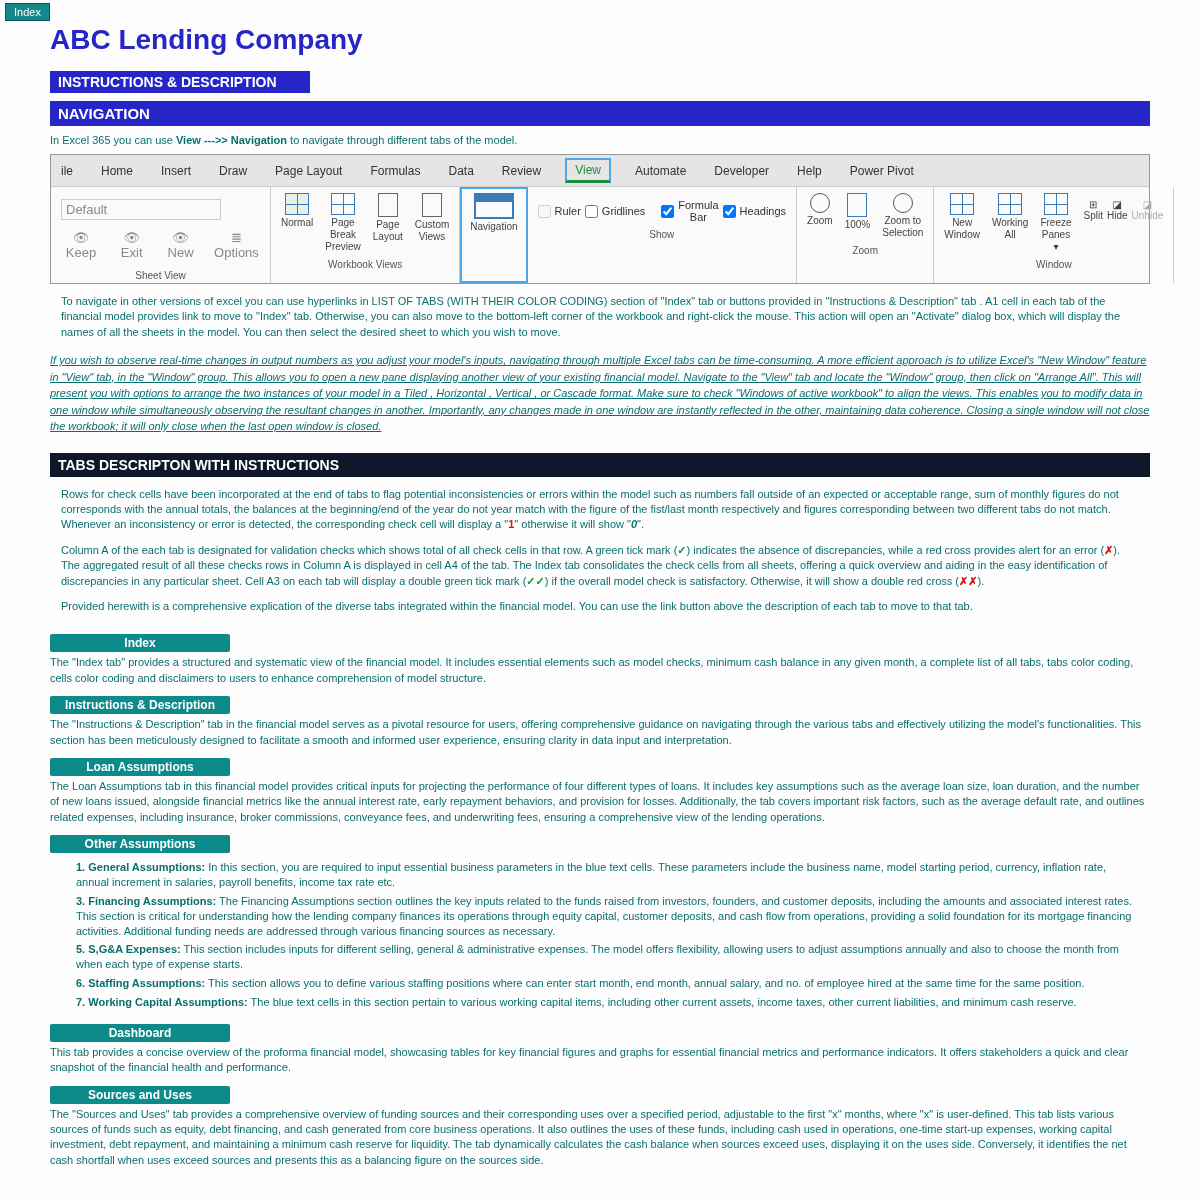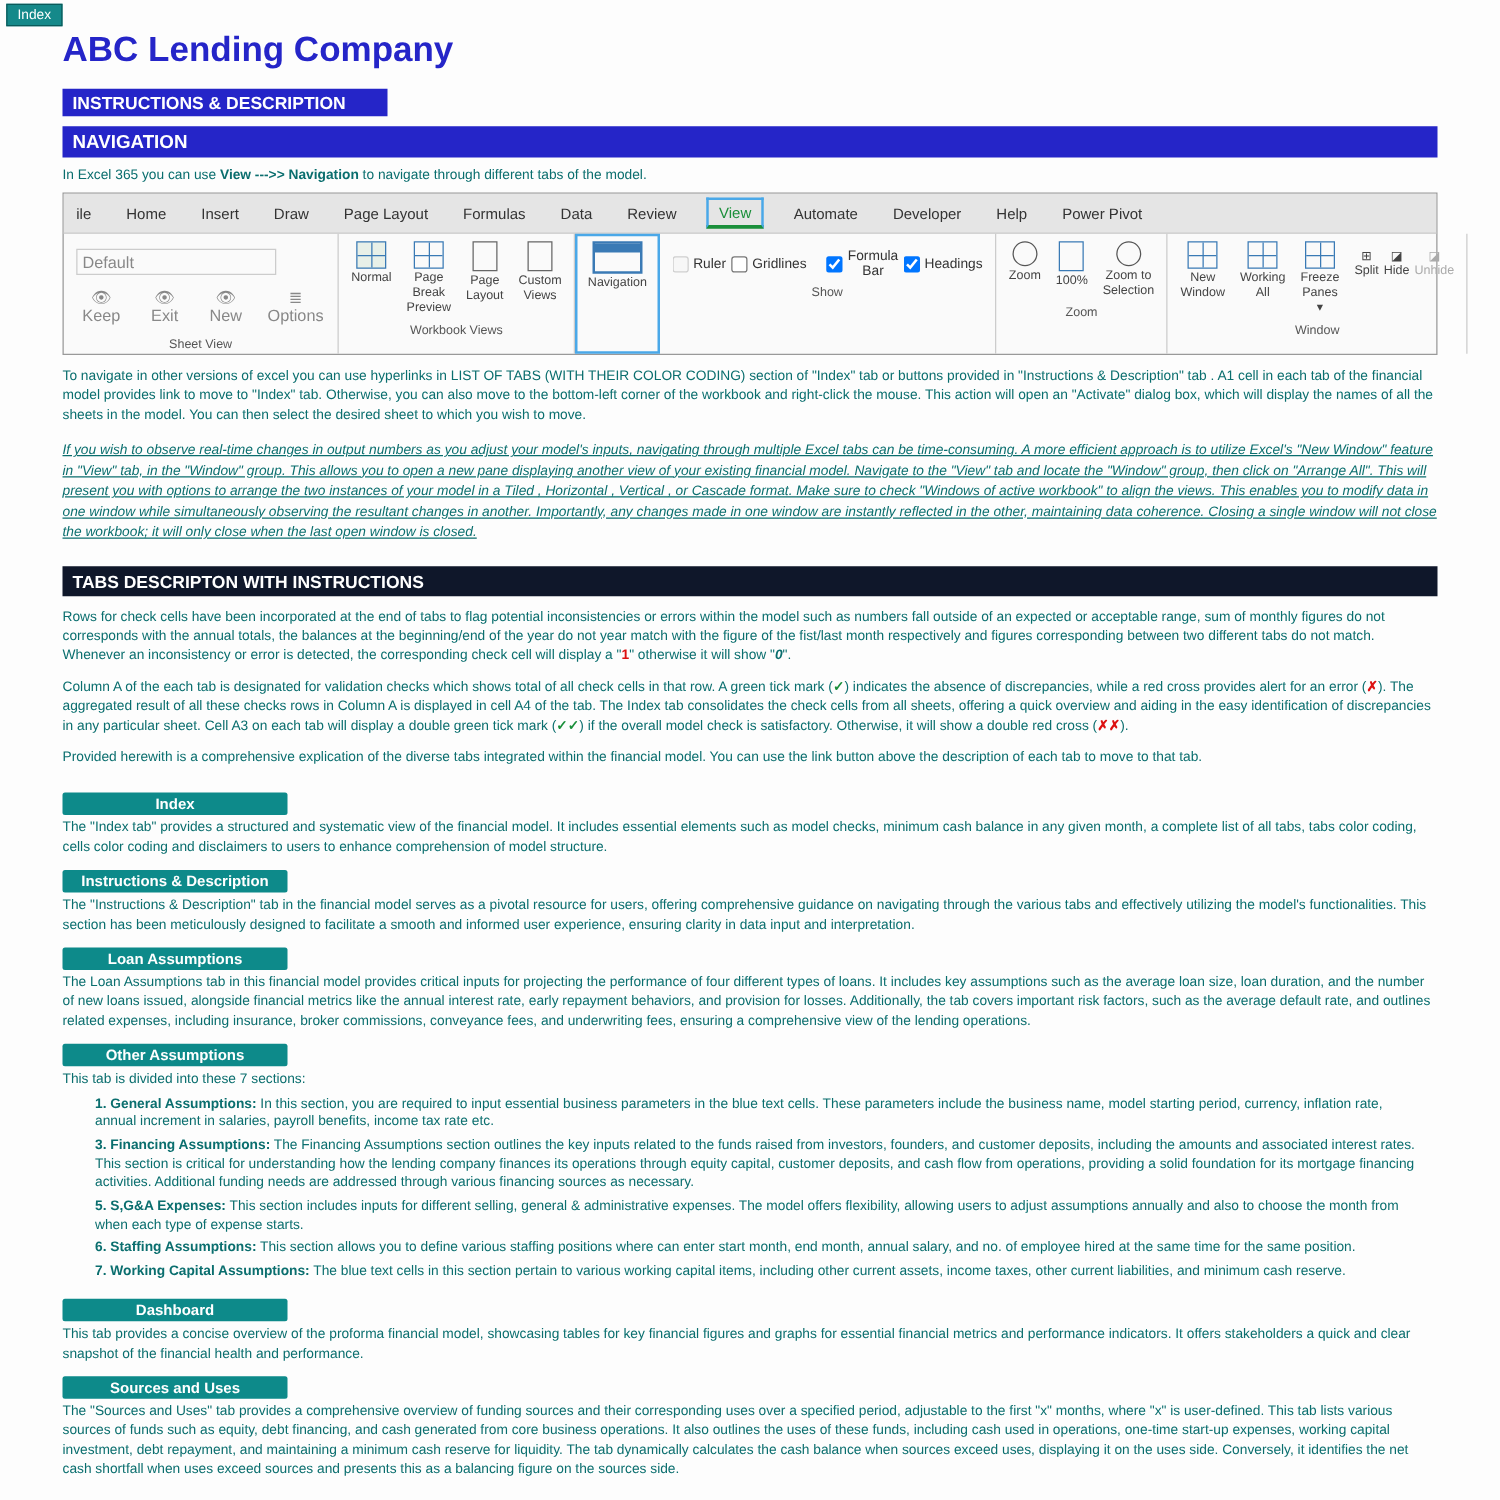--- a/index.html
+++ b/index.html
@@ -27,21 +27,21 @@
 .ricon.grid::after { top: 50%; left: 0; right: 0; height: 1px; }
 .ricon.page { width: 20px; height: 24px; border-color: #666; }
 .ricon.zoom { border-radius: 50%; width: 20px; height: 20px; border-color: #555; }
 .ricon.nav { width: 40px; height: 26px; border: 2px solid #3a7ab5; }
 .ricon.nav::before { content: ""; position: absolute; left: 0; top: 0; right: 0; height: 7px; background: #3a7ab5; }
 .nav-highlight { border: 2px solid #4aa8e8; padding: 4px 8px; }
 .sheetview-row { display: flex; gap: 14px; font-size: 13px; color: #888; padding: 6px 0 4px 0; align-items: flex-end; }
 .sheetview-row .def { border: 1px solid #ccc; padding: 2px 4px; width: 160px; text-align: left; }
 .checkline { display: flex; align-items: center; font-size: 11px; color: #333; gap: 4px; padding-top: 6px; }
 .checkline label { display: flex; gap: 4px; align-items: center; }
-.para { margin: 10px 0; line-height: 1.4; }
+.para { margin: 10px 11px; line-height: 1.4; }
 .italic-block { font-style: italic; text-decoration: underline; margin: 12px 0; line-height: 1.5; }
 .tabs-bar { background: #0f172a; color: #fff; font-size: 14px; font-weight: bold; padding: 4px 8px; margin: 18px 0 8px 0; }
 .tab-pill { background: #0d8a8a; color: #fff; font-weight: bold; font-size: 12px; display: inline-block; width: 180px; text-align: center; padding: 2px 0; margin: 10px 0 3px 0; border-radius: 2px; }
 .desc { line-height: 1.4; color: #0a6e6e; }
 ol.sections { list-style: none; padding-left: 14px; }
 ol.sections li { margin: 4px 12px; line-height: 1.35; }
 ol.sections li .num { font-weight: bold; color: #0a6e6e; }
 ol.sections li .label { font-weight: bold; color: #0a6e6e; }
 .green-check { color: #1a8f3a; font-weight: bold; }
 .red-x { color: #d11; font-weight: bold; }
@@ -198,21 +198,20 @@
   <div class="tab-pill">Index</div>
   <p class="desc">The "Index tab" provides a structured and systematic view of the financial model. It includes essential elements such as model checks, minimum cash balance in any given month, a complete list of all tabs, tabs color coding, cells color coding and disclaimers to users to enhance comprehension of model structure.</p>
 
   <div class="tab-pill">Instructions &amp; Description</div>
   <p class="desc">The "Instructions &amp; Description" tab in the financial model serves as a pivotal resource for users, offering comprehensive guidance on navigating through the various tabs and effectively utilizing the model's functionalities. This section has been meticulously designed to facilitate a smooth and informed user experience, ensuring clarity in data input and interpretation.</p>
 
   <div class="tab-pill">Loan Assumptions</div>
   <p class="desc">The Loan Assumptions tab in this financial model provides critical inputs for projecting the performance of four different types of loans. It includes key assumptions such as the average loan size, loan duration, and the number of new loans issued, alongside financial metrics like the annual interest rate, early repayment behaviors, and provision for losses. Additionally, the tab covers important risk factors, such as the average default rate, and outlines related expenses, including insurance, broker commissions, conveyance fees, and underwriting fees, ensuring a comprehensive view of the lending operations.</p>
 
   <div class="tab-pill">Other Assumptions</div>
-  <p class="desc">This tab is divided into these 7 sections:</p>
   <ol class="sections">
     <li><span class="num">1.</span> <span class="label">General Assumptions:</span><span> In this section, you are required to input essential business parameters in the blue text cells. These parameters include the business name, model starting period, currency, inflation rate, annual increment in salaries, payroll benefits, income tax rate etc.</span></li>
     <li><span class="num">3.</span> <span class="label">Financing Assumptions:</span><span> The Financing Assumptions section outlines the key inputs related to the funds raised from investors, founders, and customer deposits, including the amounts and associated interest rates. This section is critical  for understanding how the lending company finances its operations through equity capital, customer deposits, and cash flow from operations, providing a solid foundation for its mortgage financing activities. Additional funding needs are addressed through various financing sources as necessary.</span></li>
     <li><span class="num">5.</span> <span class="label">S,G&amp;A Expenses:</span><span> This section includes inputs for different selling,  general &amp; administrative expenses. The model offers flexibility, allowing users to adjust assumptions annually and also to choose the month from when each type of expense starts.</span></li>
     <li><span class="num">6.</span> <span class="label">Staffing Assumptions:</span><span> This section allows you to define various staffing positions where can enter start month, end month, annual salary, and no. of employee hired at  the same time for the same position.</span></li>
     <li><span class="num">7.</span> <span class="label">Working Capital Assumptions:</span><span> The blue text cells in this section pertain to various working capital items, including other current assets, income taxes, other current liabilities, and minimum cash reserve.</span></li>
   </ol>
 
   <div class="tab-pill">Dashboard</div>
   <p class="desc">This tab provides a concise overview of the proforma financial model, showcasing tables for key financial figures and graphs for essential financial metrics and performance indicators. It offers stakeholders a quick and clear snapshot of the  financial health and performance.</p>

